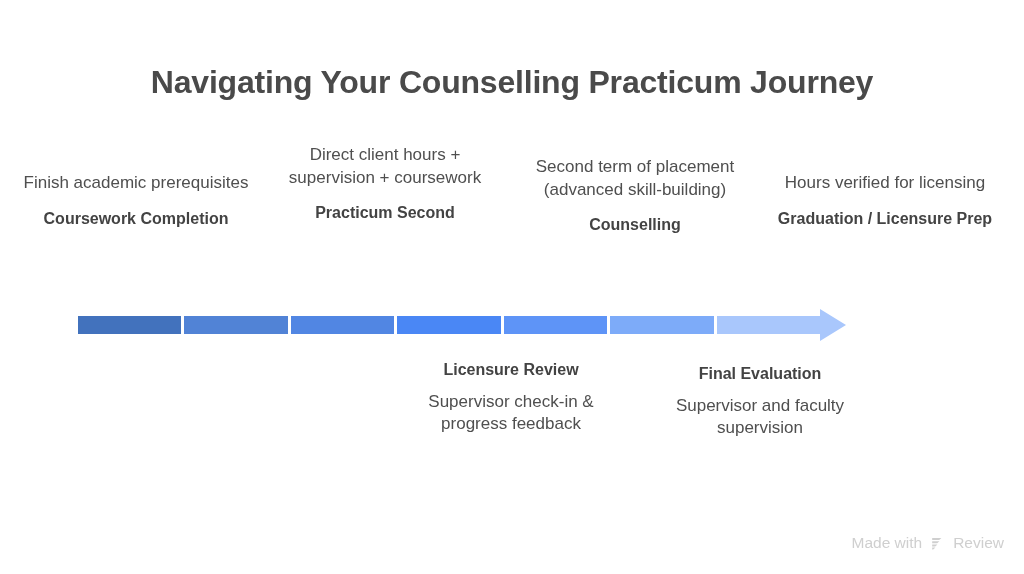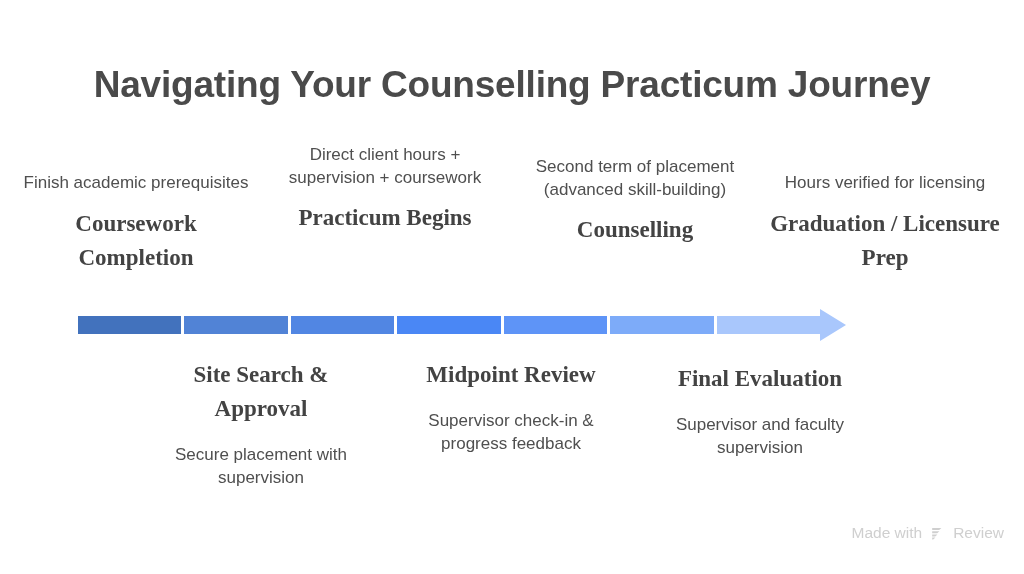--- a/index.html
+++ b/index.html
@@ -21,21 +21,21 @@
     height: 574px;
   }
 
   
   .page-title {
     position: absolute;
     top: 64px;
     left: 0;
     width: 1024px;
     text-align: center;
-    font-size: 37px;
+    font-size: 32px;
     font-weight: bold;
     color: #4a4a4a;
     letter-spacing: -0.2px;
   }
 
   
   .timeline {
     position: absolute;
     left: 78px;
     top: 316px;
@@ -69,48 +69,47 @@
   .stage {
     position: absolute;
     text-align: center;
   }
   .stage .desc {
     font-size: 17px;
     line-height: 1.33;
     color: #4f4f4f;
   }
   .stage .name {
-    font-size: 23px;
+    font-size: 16px;
     font-weight: bold;
     line-height: 1.48;
     color: #434343;
-    font-family: Liberation Serif, serif;
   }
   
   .stage.above .name { margin-top: 12px; }
   
-  .stage.below .desc { margin-top: 18px; }
+  .stage.below .desc { margin-top: 9px; }
 
   
   .stage.above { bottom: 574px; }
   .s-above-1 { left: 21px;  width: 230px; top: 172px; }
   .s-above-2 { left: 272px; width: 226px; top: 144px; }
   .s-above-3 { left: 522px; width: 226px; top: 156px; }
   .s-above-4 { left: 770px; width: 230px; top: 172px; }
 
   
   .s-below-1 { left: 148px; width: 226px; top: 358px; }
   .s-below-2 { left: 398px; width: 226px; top: 358px; }
   .s-below-3 { left: 646px; width: 228px; top: 362px; }
 
   
   .watermark {
     position: absolute;
     right: 20px;
-    bottom: 32px;
+    bottom: 22px;
     display: flex;
     align-items: center;
     gap: 7px;
     color: #cfcfcf;
     font-size: 15.5px;
   }
   .watermark .wm-logo {
     display: inline-flex;
     width: 17px;
     height: 17px;
@@ -135,37 +134,33 @@
     </div>
     <div class="arrow-head" style="border-left: 26px solid rgb(169, 199, 252);"></div>
   </div>
 
   <div class="stage above s-above-1">
     <div class="desc">Finish academic prerequisites</div>
     <div class="name">Coursework Completion</div>
   </div>
   <div class="stage above s-above-2">
     <div class="desc">Direct client hours + supervision + coursework</div>
-    <div class="name">Practicum Begins</div>
+    <div class="name">Practicum Second</div>
   </div>
   <div class="stage above s-above-3">
     <div class="desc">Second term of placement (advanced skill-building)</div>
     <div class="name">Counselling</div>
   </div>
   <div class="stage above s-above-4">
     <div class="desc">Hours verified for licensing</div>
     <div class="name">Graduation / Licensure Prep</div>
   </div>
 
-  <div class="stage below s-below-1">
-    <div class="name">Site Search &amp; Approval</div>
-    <div class="desc">Secure placement with supervision</div>
-  </div>
   <div class="stage below s-below-2">
-    <div class="name">Midpoint Review</div>
+    <div class="name">Licensure Review</div>
     <div class="desc">Supervisor check-in &amp; progress feedback</div>
   </div>
   <div class="stage below s-below-3">
     <div class="name">Final Evaluation</div>
     <div class="desc">Supervisor and faculty supervision</div>
   </div>
 
   <div class="watermark">
     <span>Made with</span>
     <span class="wm-logo">

